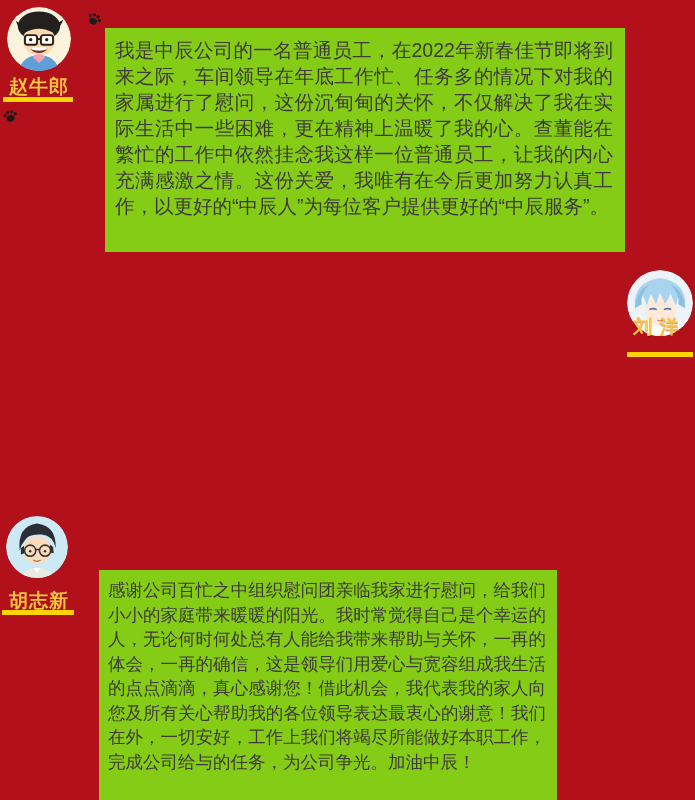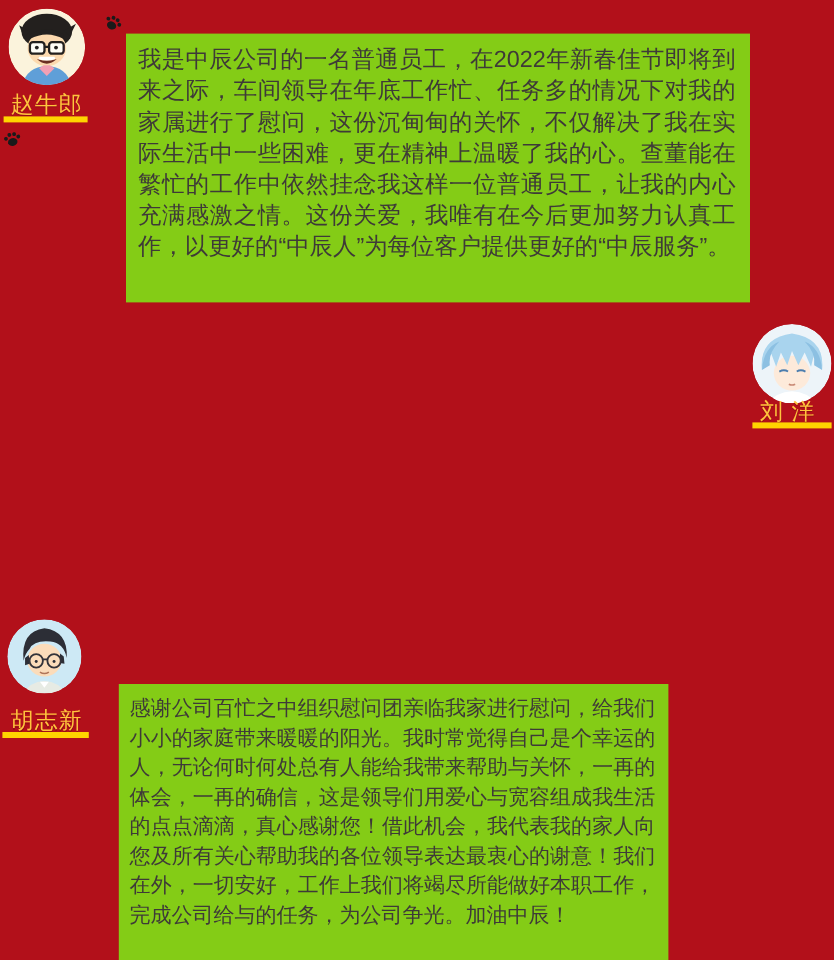--- a/index.html
+++ b/index.html
@@ -2,42 +2,42 @@
 <html><head>
 <meta charset="utf-8">
 <style>
   html,body{margin:0;padding:0;}
   body{width:695px;height:800px;overflow:hidden;font-family:"Liberation Sans",sans-serif;}
   .canvas{position:relative;width:695px;height:800px;background:#b2101a;overflow:hidden;}
 
   .avatar{position:absolute;border-radius:50%;overflow:hidden;}
   .avatar svg{display:block;width:100%;height:100%;}
 
-  .speaker-name{position:absolute;text-align:center;font-weight:normal;
+  .speaker-name{position:absolute;text-align:center;font-weight:bold;
     font-size:19px;color:#ffc43d;white-space:pre;letter-spacing:1px;
     text-shadow:0 1px 0 rgba(90,10,10,.35);}
   .name-underline{position:absolute;height:5px;background:#ffd400;}
 
   .bubble{position:absolute;background:#84cc16;color:#3e3a38;
     text-align:justify;overflow:hidden;box-sizing:border-box;}
   .bubble .txt{display:block;}
 
   #bubble-1{left:105px;top:28px;width:520px;height:224px;padding:9px 12px 6px 10px;
     font-size:19.5px;line-height:26px;}
   #bubble-2{left:144px;top:300px;width:467px;height:232px;padding:9px 11px 6px 9px;
     font-size:18px;line-height:27px;}
   #bubble-3{left:99px;top:553px;width:458px;height:237px;padding:8px 11px 6px 9px;
     font-size:17.5px;line-height:24.5px;margin-top:17px;}
 
   #avatar-1{left:7px;top:7px;width:64px;height:64px;}
   #avatar-2{left:627px;top:270px;width:66px;height:66px;}
   #avatar-3{left:6px;top:516px;width:62px;height:62px;}
 
   #name-1{left:0;top:74px;width:78px;}
-  #name-2{left:618px;top:330px;width:77px;}
+  #name-2{left:618px;top:314px;width:77px;}
   #name-3{left:2px;top:588px;width:74px;}
 
   #underline-1{left:3px;top:97px;width:70px;}
   #underline-2{left:627px;top:352px;width:66px;}
   #underline-3{left:2px;top:610px;width:72px;}
 
   .paw{position:absolute;width:16px;height:16px;}
   #paw-1{left:86px;top:11px;transform:rotate(25deg);}
   #paw-2{left:2px;top:108px;transform:rotate(-15deg);}
 </style>

